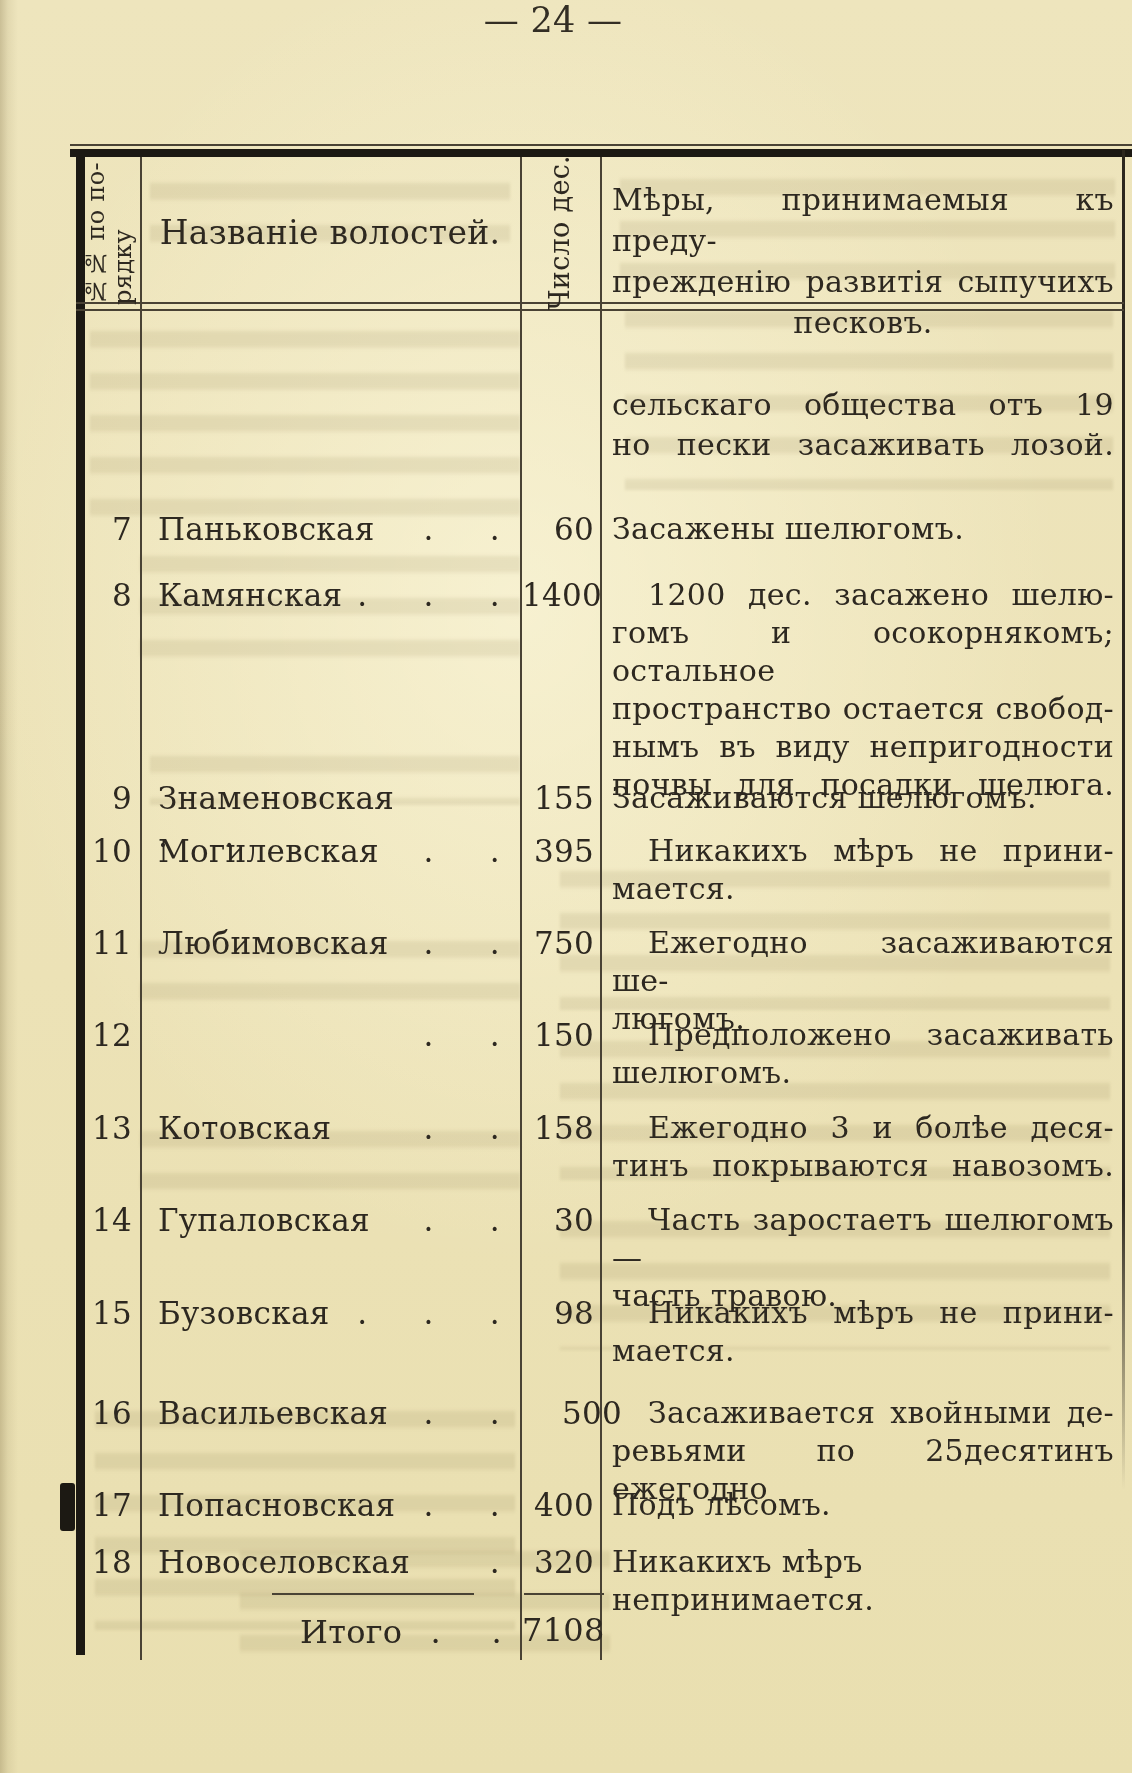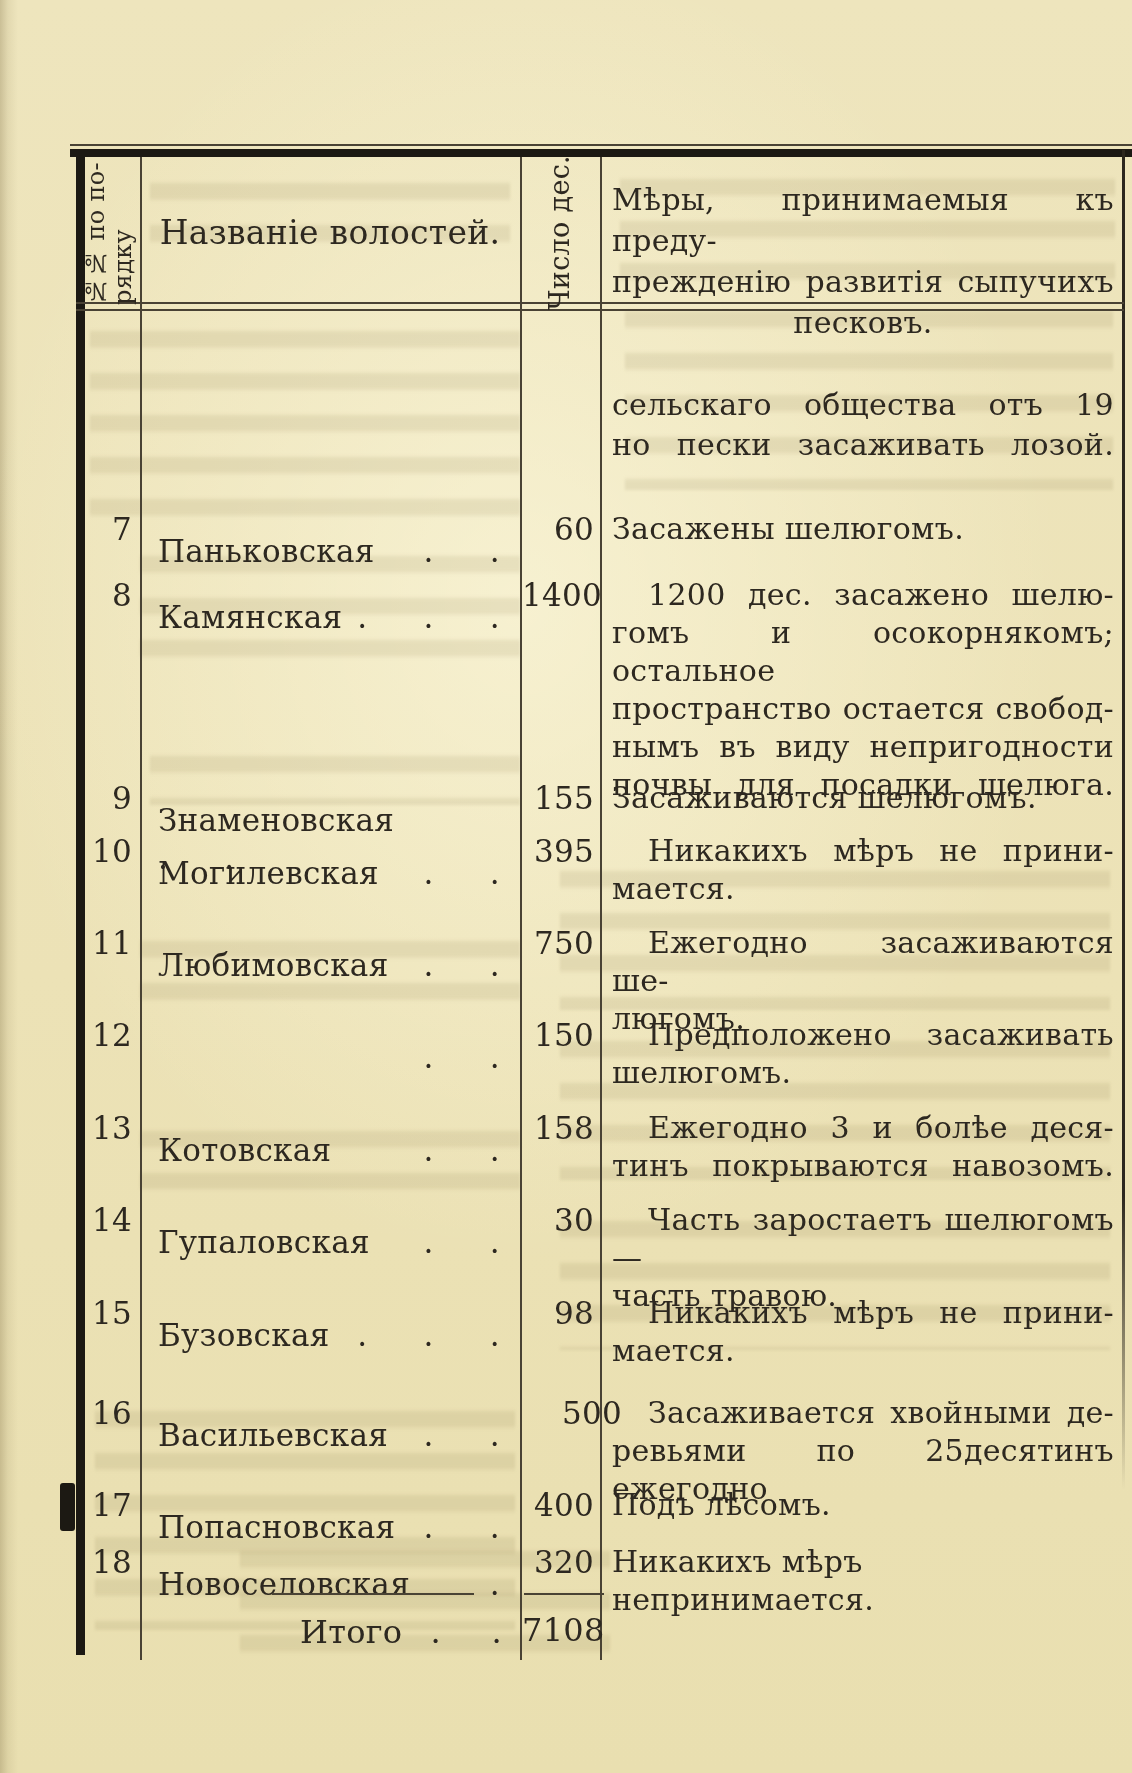--- a/index.html
+++ b/index.html
@@ -17,21 +17,21 @@
   .thick{background:#1c1913;}
   
   .tline{min-height:1em;}
   .jline{text-align:justify; text-align-last:justify;}
   .mcell{font-size:30px; line-height:38px;}
   .mcell .tline:first-child{text-indent:36px;}
   .mcell.noind .tline:first-child{text-indent:0;}
   .lh40 .tline{line-height:40px;}
   .hmeas{font-size:30px; line-height:41px; text-align:center;}
   .hname{font-size:33px; text-align:center;}
-  .rowname{display:flex; align-items:baseline; font-size:31px; line-height:38px;margin-top:22px;}
+  .rowname{display:flex; align-items:baseline; font-size:31px; line-height:38px;}
   .dots{flex:1; text-align:right; word-spacing:46px; padding-right:10px; overflow:hidden;}
   .numcell{text-align:right; font-size:31px; line-height:38px;}
   .vwrap{display:flex; align-items:center; justify-content:center;}
   .vert{writing-mode:vertical-rl; transform:rotate(180deg); white-space:nowrap;}
   .idxtxt{font-size:24px; line-height:27px;}
   .areatxt{font-size:27px;}
   .pageno{font-size:35px; text-align:center; color:#332e24;}
   .total-label{display:flex; align-items:baseline; font-size:32px; line-height:38px;}
   .total-label .dots{word-spacing:40px;}
   .total-value{text-align:right; font-size:32px; line-height:38px;}
@@ -55,20 +55,21 @@
     <div class="abs ghost" style="left: 560px; top: 1030px; width: 550px; height: 150px; z-index: 0;"></div>
     <div class="abs ghost" style="left: 140px; top: 930px; width: 380px; height: 80px; z-index: 0;"></div>
     <div class="abs ghost" style="left: 560px; top: 860px; width: 550px; height: 150px; z-index: 0;"></div>
     <div class="abs ghost" style="left: 150px; top: 745px; width: 370px; height: 60px; z-index: 0;"></div>
     <div class="abs ghost" style="left: 140px; top: 545px; width: 380px; height: 130px; z-index: 0;"></div>
     <div class="abs ghost" style="left: 625px; top: 300px; width: 488px; height: 190px; z-index: 0;"></div>
     <div class="abs ghost" style="left: 90px; top: 320px; width: 430px; height: 200px; z-index: 0;"></div>
     <div class="abs ghost" style="left: 620px; top: 168px; width: 495px; height: 120px; z-index: 0;"></div>
     <div class="abs ghost" style="left: 150px; top: 172px; width: 360px; height: 80px; z-index: 0;"></div>
 
+  <div class="abs pageno" style="left:0; top:64; width:1106px;">— 24 —</div>
 
   <div class="abs rule" style="left:70px; top:144px; width:1062px; height:2px;"></div>
   <div class="abs thick" style="left:70px; top:149px; width:1062px; height:8px;"></div>
 
   <div class="abs thick" style="left:76px; top:150px; width:9px; height:1505px;"></div>
   <div class="abs rule" style="left:140px; top:157px; width:2px; height:1503px;"></div>
   <div class="abs rule" style="left:520px; top:157px; width:2px; height:1503px;"></div>
   <div class="abs rule" style="left:600px; top:157px; width:2px; height:1503px;"></div>
   <div class="abs" style="left:1122px; top:150px; width:3px; height:1340px;
        background:linear-gradient(180deg,#2c271e 0%,#2c271e 78%,rgba(44,39,30,0) 100%);"></div>

